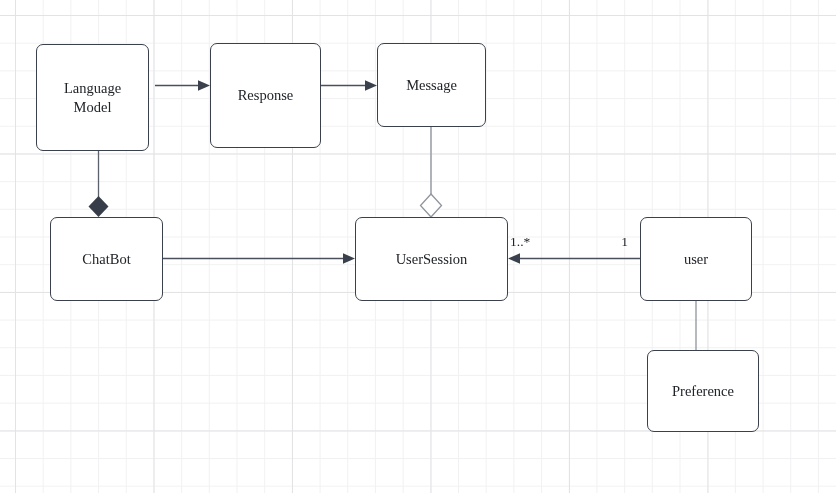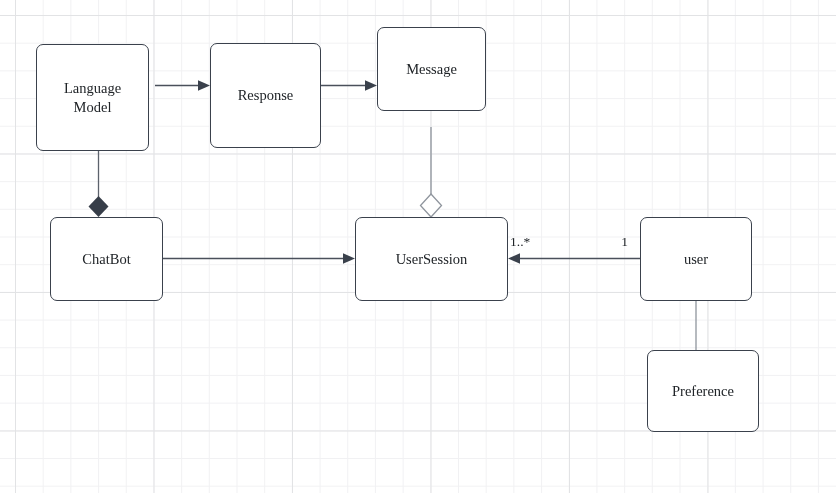--- a/index.html
+++ b/index.html
@@ -19,21 +19,21 @@
   .edges-svg{position:absolute;left:0;top:0;width:836px;height:493px;}
   .node{
     position:absolute;box-sizing:border-box;
     background:#ffffff;border:1.5px solid #3a414c;border-radius:7px;
     display:flex;align-items:center;justify-content:center;
     text-align:center;font-size:14.5px;line-height:1.3;color:#202428;
     padding:0 12px;
   }
   .node-language-model{left:36px;top:44px;width:113px;height:107px;}
   .node-response{left:210px;top:43px;width:111px;height:105px;}
-  .node-message{left:377px;top:27px;width:109px;height:84px;}
+  .node-message{left:377px;top:43px;width:109px;height:84px;}
   .node-chatbot{left:42px;top:217px;width:113px;height:84px;margin-left:8px;}
   .node-user-session{left:355px;top:217px;width:153px;height:84px;}
   .node-user{left:640px;top:217px;width:112px;height:84px;}
   .node-preference{left:647px;top:350px;width:112px;height:82px;}
   .mult-label{
     position:absolute;font-size:13.5px;color:#202428;line-height:1;
   }
   .mult-target{left:510px;top:235px;width:32px;text-align:left;}
   .mult-source{left:602px;top:235px;width:26px;text-align:right;}
 </style>

